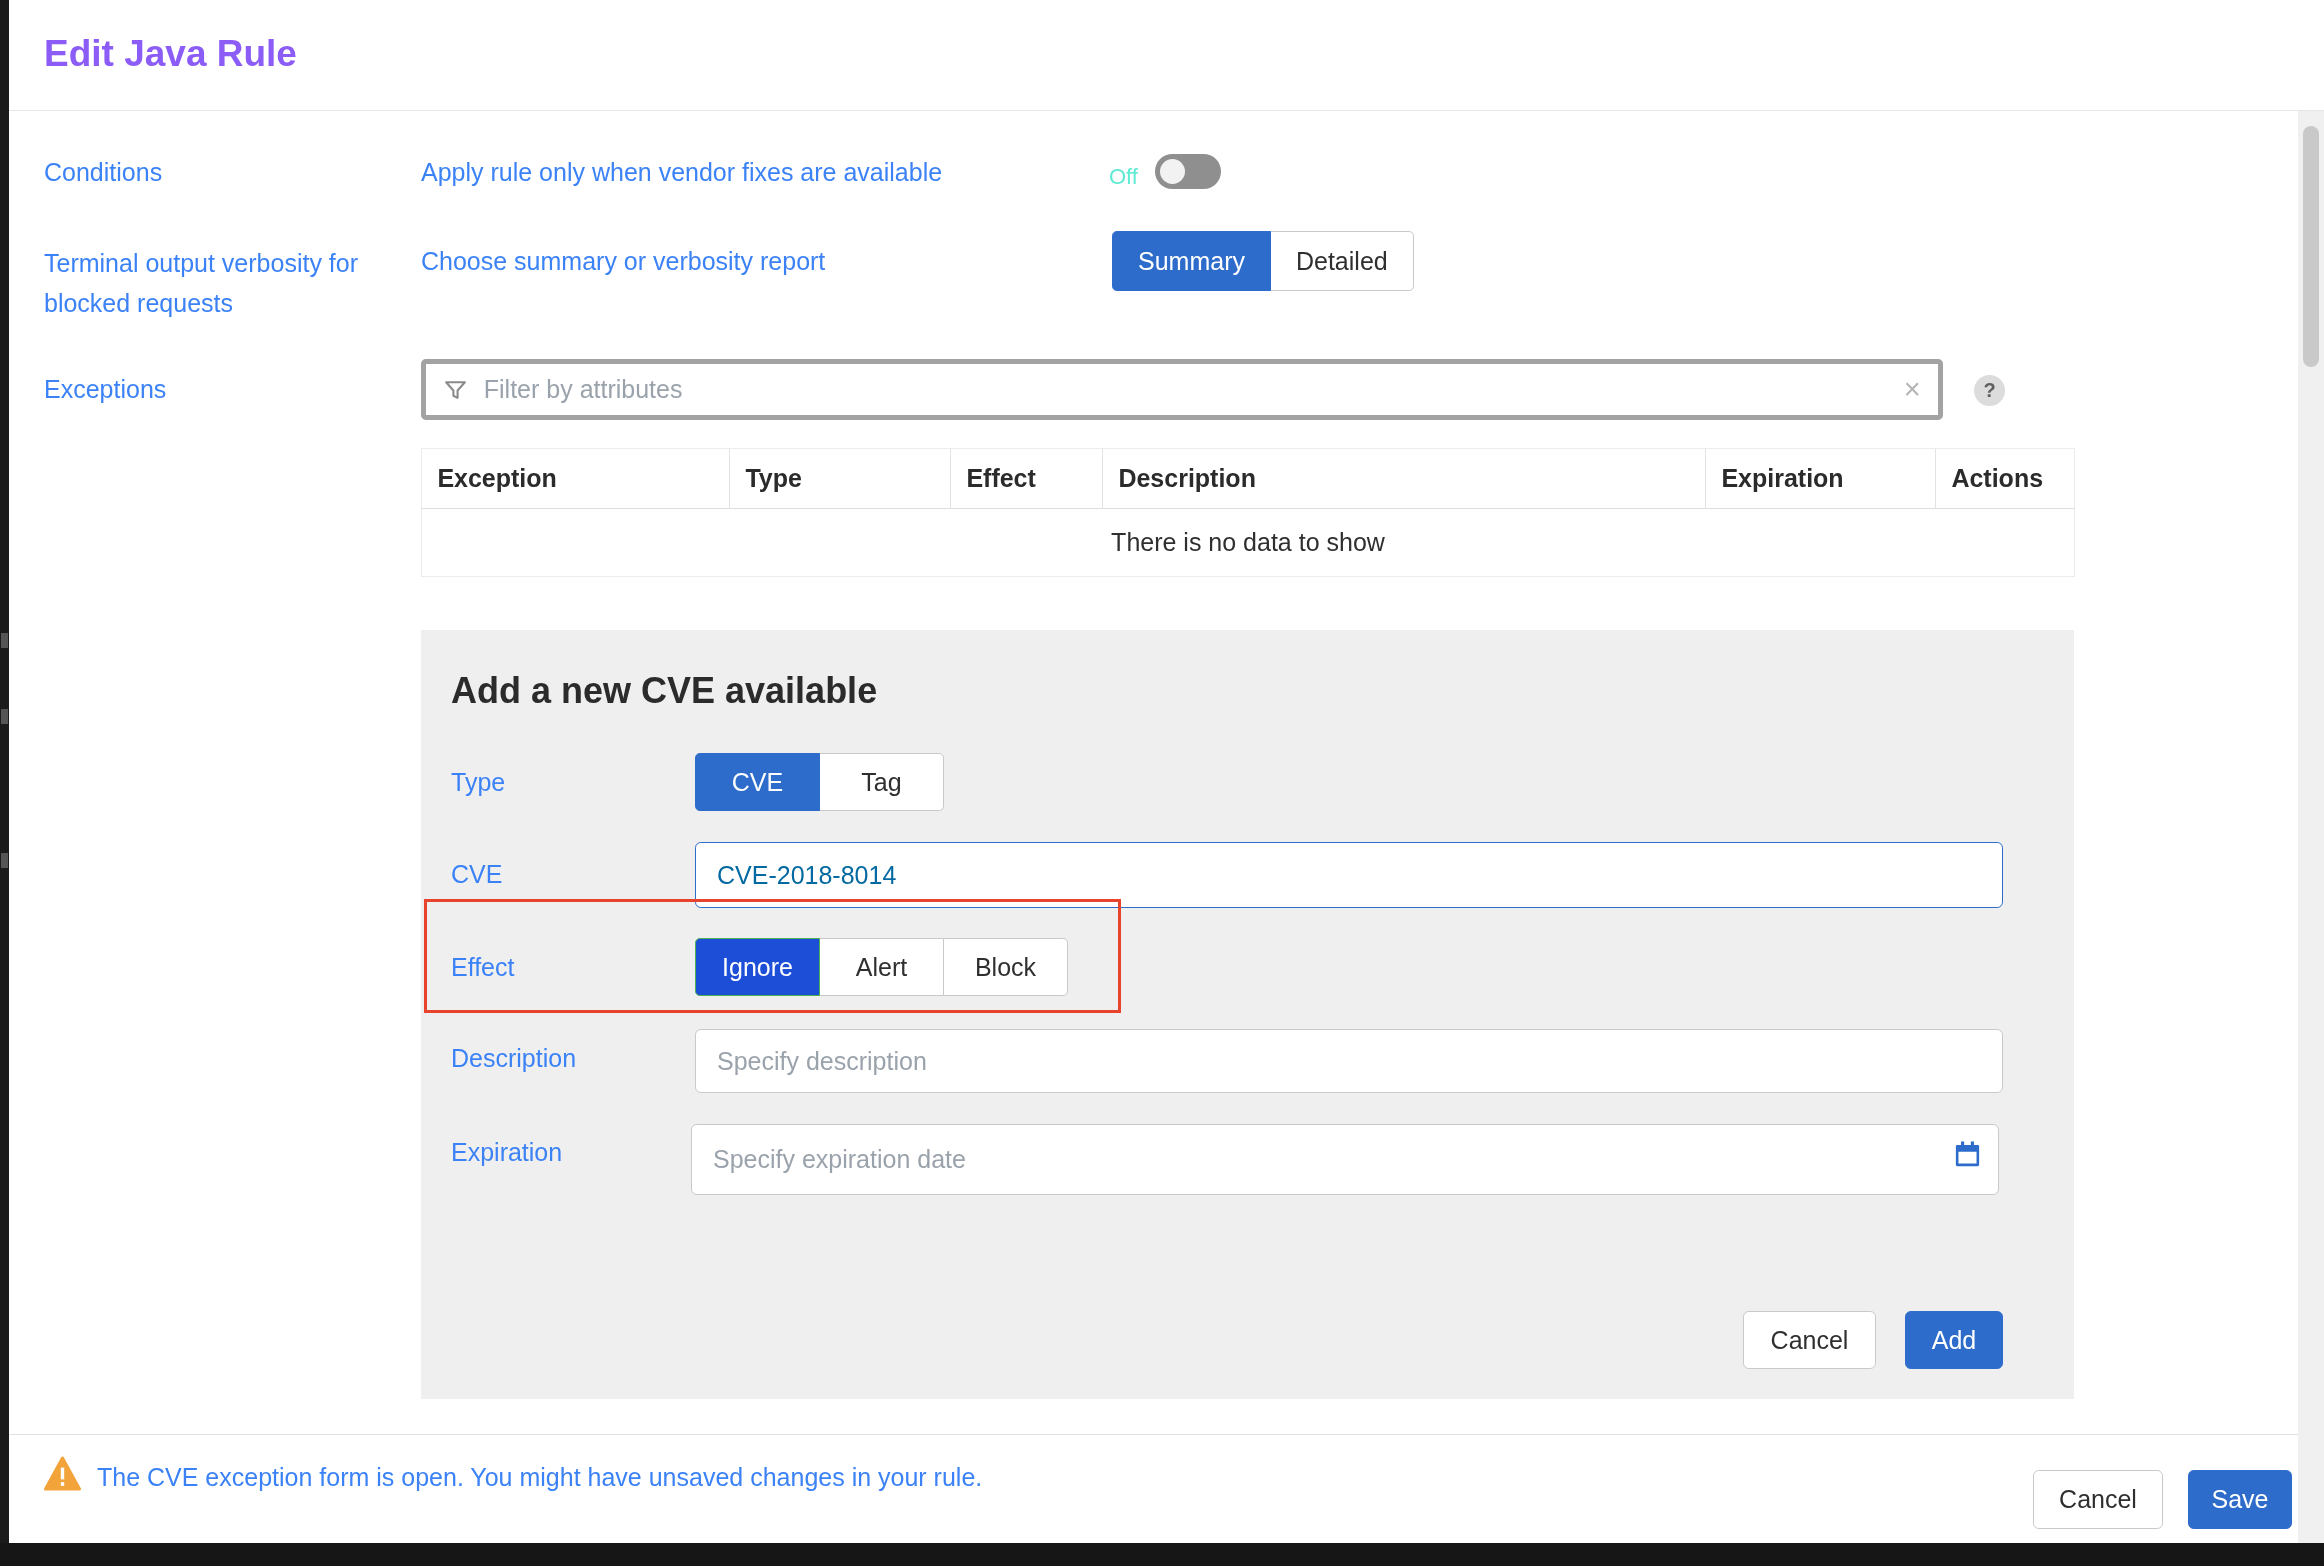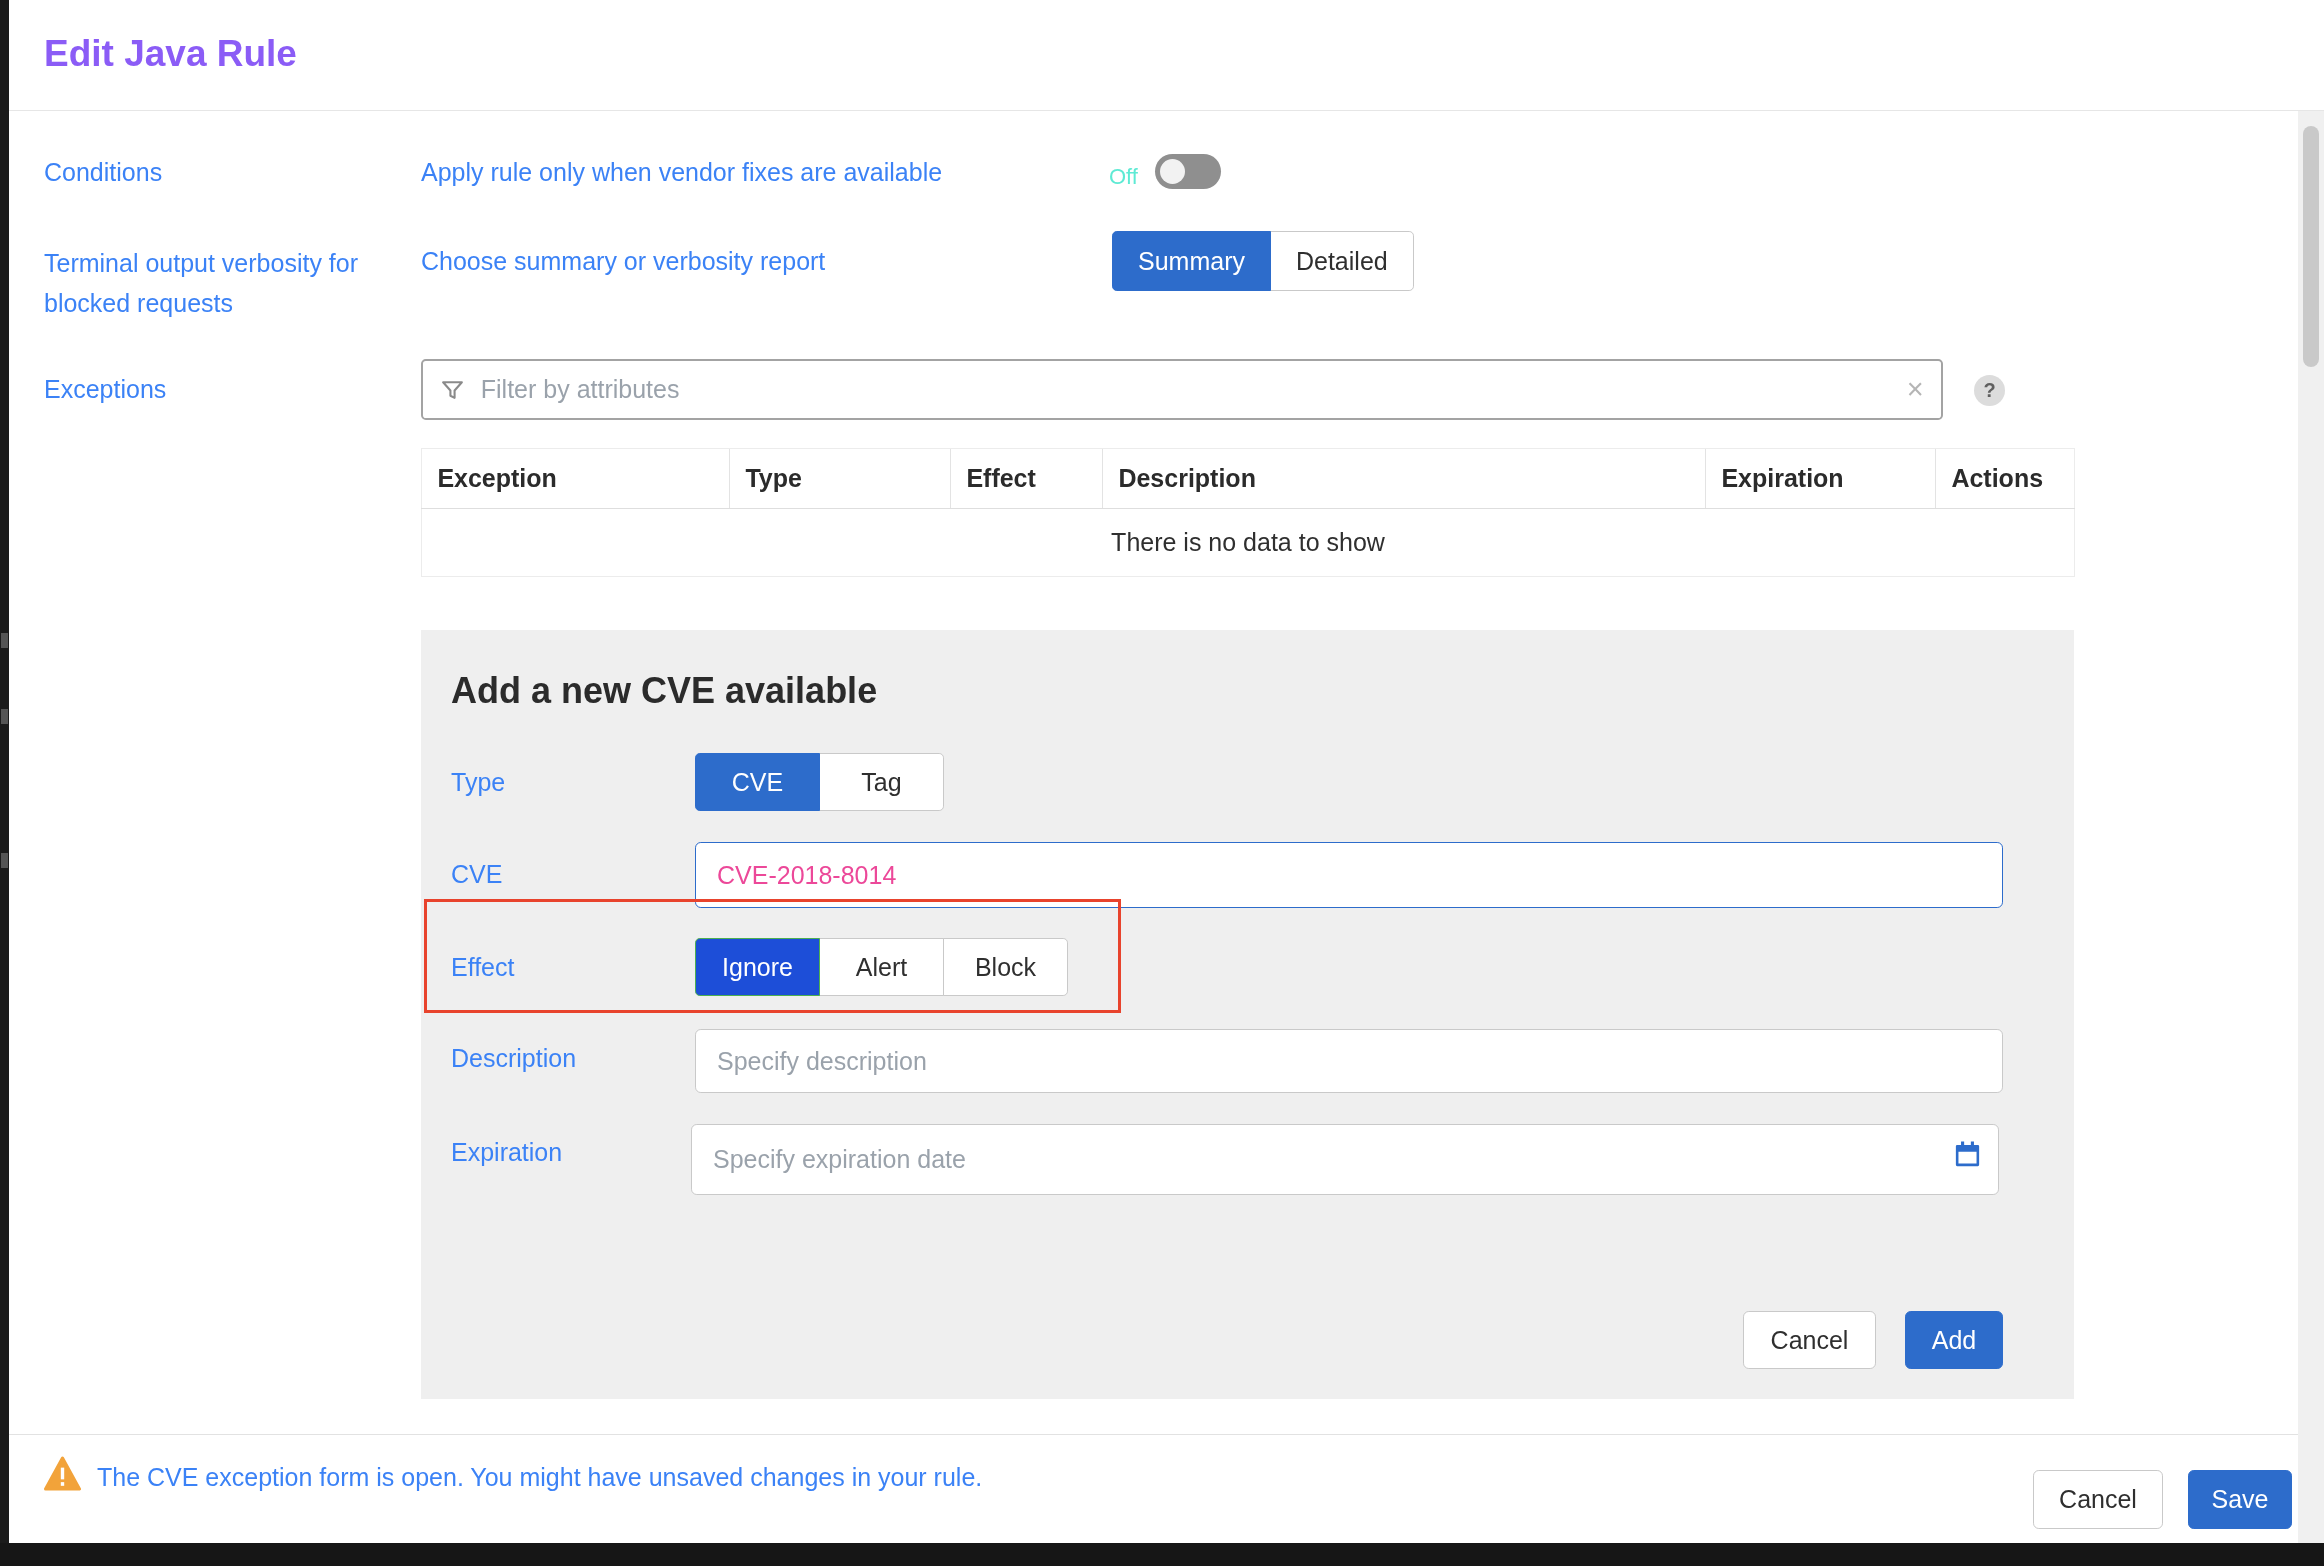--- a/index.html
+++ b/index.html
@@ -18,24 +18,24 @@
   
   .seg{position:absolute;display:flex;align-items:stretch}
   .seg button{font-family:inherit;font-size:25px;background:#fff;border:1px solid #c9c9c9;color:#2f2f2f;
     padding:0 25px;min-width:125px;cursor:pointer;margin-left:-1px;position:relative}
   .seg button:first-child{border-radius:4.8px 0 0 4.8px;margin-left:0}
   .seg button:last-child{border-radius:0 4.8px 4.8px 0}
   .seg button.sel-blue{background:#2d6ccb;border-color:#2d6ccb;color:#fff;z-index:1}
   .seg button.sel-green{background:#1d4ed8;border-color:#4caf50;color:#fff;z-index:1}
   
   .tinput{position:absolute;border:1px solid #c9c9c9;border-radius:5.8px;background:#fff;font-family:inherit;
-    font-size:25px;color:#ec4899;padding:0 21px;outline:none}
+    font-size:25px;color:#0369a1;padding:0 21px;outline:none}
   .tinput::placeholder{color:#9aa2ab}
   .tinput.focus-blue{border:1.9px solid #2d6ccb}
-  .filterbox{position:absolute;display:flex;align-items:center;gap:15.4px;border:2px solid #a3a3a3;border-radius:4.8px;
+  .filterbox{position:absolute;display:flex;align-items:center;gap:15.4px;border:5px solid #a3a3a3;border-radius:4.8px;
     background:#fff;padding:0 17.4px}
   .filterbox input{flex:1;border:none;outline:none;font-family:inherit;font-size:25px;color:#2f2f2f;background:transparent}
   .filterbox input::placeholder{color:#9aa2ab}
   .clear-x{font-size:29px;color:#b5b5b5;cursor:pointer;line-height:1}
   .help{position:absolute;width:31px;height:31px;border-radius:50%;background:#dcdcdc;color:#5f5f5f;
     display:flex;align-items:center;justify-content:center;font-size:20px;font-weight:700;cursor:pointer}
   
   .exc-table{position:absolute;border-collapse:collapse;background:#fff;table-layout:fixed;
     border-left:1px solid #ececec;border-right:1px solid #ececec}
   .exc-table th{height:60px;text-align:left;padding:0 15.4px;font-size:25px;font-weight:700;color:#2b2b2b;

